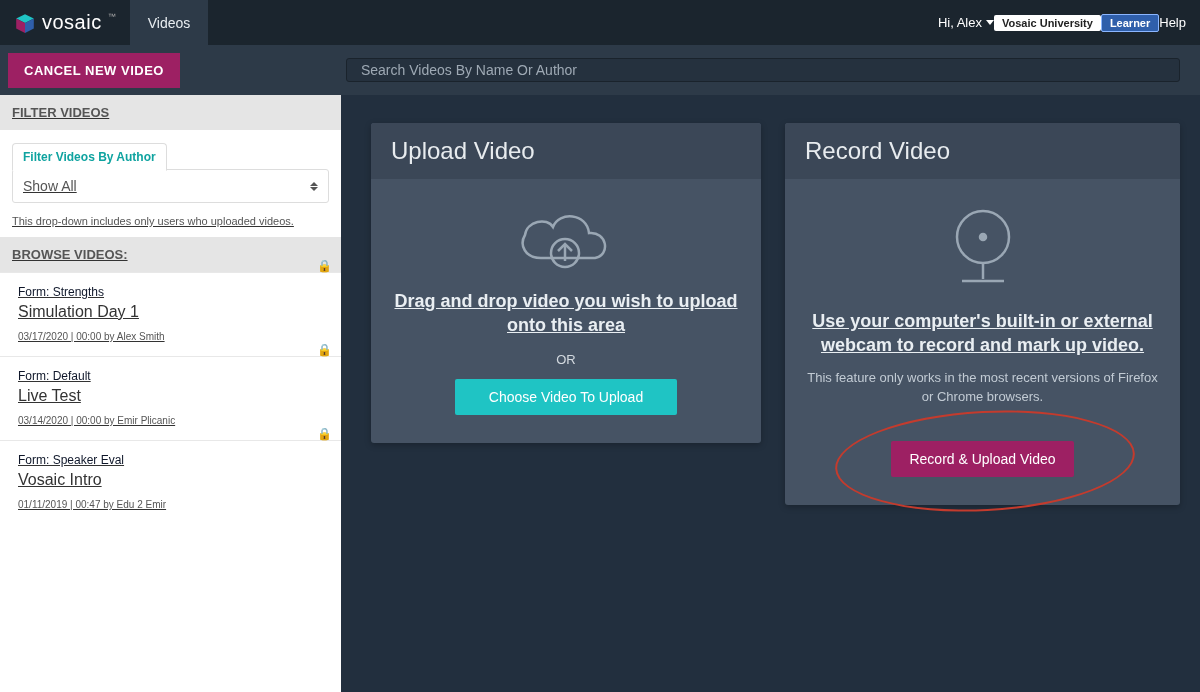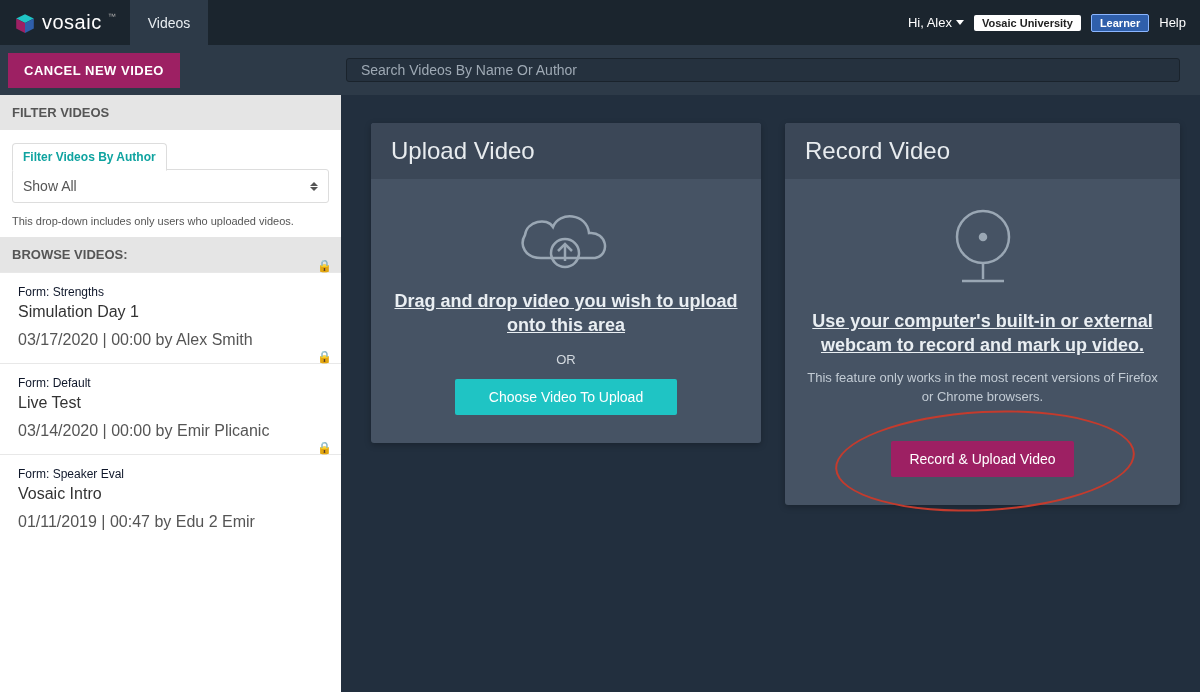--- a/index.html
+++ b/index.html
@@ -5,54 +5,54 @@
   * { box-sizing: border-box; margin: 0; padding: 0; }
   html, body { width: 1200px; height: 692px; overflow: hidden; font-family: -apple-system, "Segoe UI", Helvetica, Arial, sans-serif; }
   body { background: #222f3e; color: #ccc; }
 
   
   .topbar { height: 45px; background: #1b252e; display: flex; align-items: center; }
   .brand { display: flex; align-items: center; gap: 6px; padding: 0 14px; height: 100%; }
   .brand-logo { width: 22px; height: 22px; }
   .brand-text { font-family: Helvetica, Arial, sans-serif; font-size: 20px; color: #fff; font-weight: 300; letter-spacing: 0.5px; }
   .tab-videos { height: 100%; background: #2d3a48; color: #e8edf1; display: flex; align-items: center; padding: 0 18px; font-size: 14px; cursor: pointer; }
-  .topbar-right { margin-left: auto; display: flex; align-items: center; gap: 10px; padding-right: 14px; font-size: 13px; color: #fff; }
+  .topbar-right { margin-left: auto; display: flex; align-items: center; padding-right: 14px; font-size: 13px; color: #fff; }
   .user-menu { display: flex; align-items: center; gap: 4px; cursor: pointer; }
   .caret-down { width: 0; height: 0; border-left: 4px solid transparent; border-right: 4px solid transparent; border-top: 5px solid #fff; }
   .pill { padding: 2px 8px; border-radius: 2px; font-size: 11px; font-weight: 600; }
   .pill-white { background: #fff; color: #222; }
   .pill-blue { background: #2f5fab; color: #fff; border: 1px solid #8bb6ff; }
   .help-link { color: #fff; cursor: pointer; }
 
   
   .actionbar { height: 50px; background: #2d3a48; display: flex; align-items: center; gap: 24px; padding: 8px 20px; }
   .btn-cancel { background: #9d2063; color: #fff; border: none; padding: 10px 16px; font-size: 13px; font-weight: 700; letter-spacing: 0.5px; cursor: pointer; margin-left: -12px; }
   .search-wrap { flex: 1; margin-left: 142px; }
   .search-input { width: 100%; height: 24px; background: #25313e; border: 1px solid #1a232c; border-radius: 3px; color: #c7ced6; font-size: 14px; padding: 0 14px; }
   .search-input::placeholder { color: #9ea9b4; }
 
   
   .content { display: flex; height: 597px; }
 
   
-  .sidebar { width: 350px; background: #fff; color: #333; display: flex; flex-direction: column; }
+  .sidebar { width: 350px; background: #fff; color: #333; display: flex; flex-direction: column; text-decoration: underline; }
   .section-head { background: #e5e5e5; padding: 10px 12px; font-size: 13px; color: #555; font-weight: 600; }
   .filter-block { padding: 12px; background: #fff; }
   .filter-tab { display: inline-block; border: 1px solid #ddd; border-bottom: 1px solid #fff; border-radius: 4px 4px 0 0; padding: 6px 10px; font-size: 12px; font-weight: 700; color: #0fa3a0; position: relative; top: 1px; background: #fff; }
   .select-wrap { border: 1px solid #ddd; border-radius: 3px; padding: 8px 10px; display: flex; align-items: center; justify-content: space-between; font-size: 14px; color: #555; margin-top: -1px; }
   .select-arrows { display: flex; flex-direction: column; gap: 1px; }
   .arr-up { width: 0; height: 0; border-left: 4px solid transparent; border-right: 4px solid transparent; border-bottom: 4px solid #555; }
   .arr-down { width: 0; height: 0; border-left: 4px solid transparent; border-right: 4px solid transparent; border-top: 4px solid #555; }
   .filter-hint { font-size: 11px; color: #555; padding: 0 12px 10px 12px; background: #fff; }
 
   .video-list { background: #fff; flex: 1; }
   .video-item { border-top: 1px solid #e8e8e8; padding: 12px 18px 14px 18px; position: relative; }
   .video-form { font-size: 12px; color: #0f172a; }
   .video-title { font-size: 16px; color: #333; margin: 4px 0 10px 0; }
-  .video-meta { font-size: 16px; color: #555; }
+  .video-meta { font-size: 10px; color: #555; }
   .lock-icon { position: absolute; right: 9px; top: -14px; color: #9aa4ae; font-size: 12px; }
 
   
   .main { flex: 1; background: #222f3e; padding: 28px 20px 20px 30px; display: flex; gap: 24px; align-items: flex-start; }
   .card { background: #465364; border-radius: 3px; color: #e6ebef; box-shadow: 0 2px 6px rgba(0,0,0,.25); }
   .card-head { background: #3b4757; font-size: 24px; font-weight: 300; color: #e8ecef; padding: 14px 20px; border-radius: 3px 3px 0 0; }
   .card-body { padding: 18px 20px 28px 20px; text-align: center; }
   .card-icon { margin: 6px auto 12px auto; }
   .msg-strong { font-size: 18px; font-weight: 700; line-height: 1.35; color: #e9eef2; text-decoration: underline; }
   .msg-sub { font-size: 13px; color: #c2cbd4; margin-top: 10px; line-height: 1.5; }

